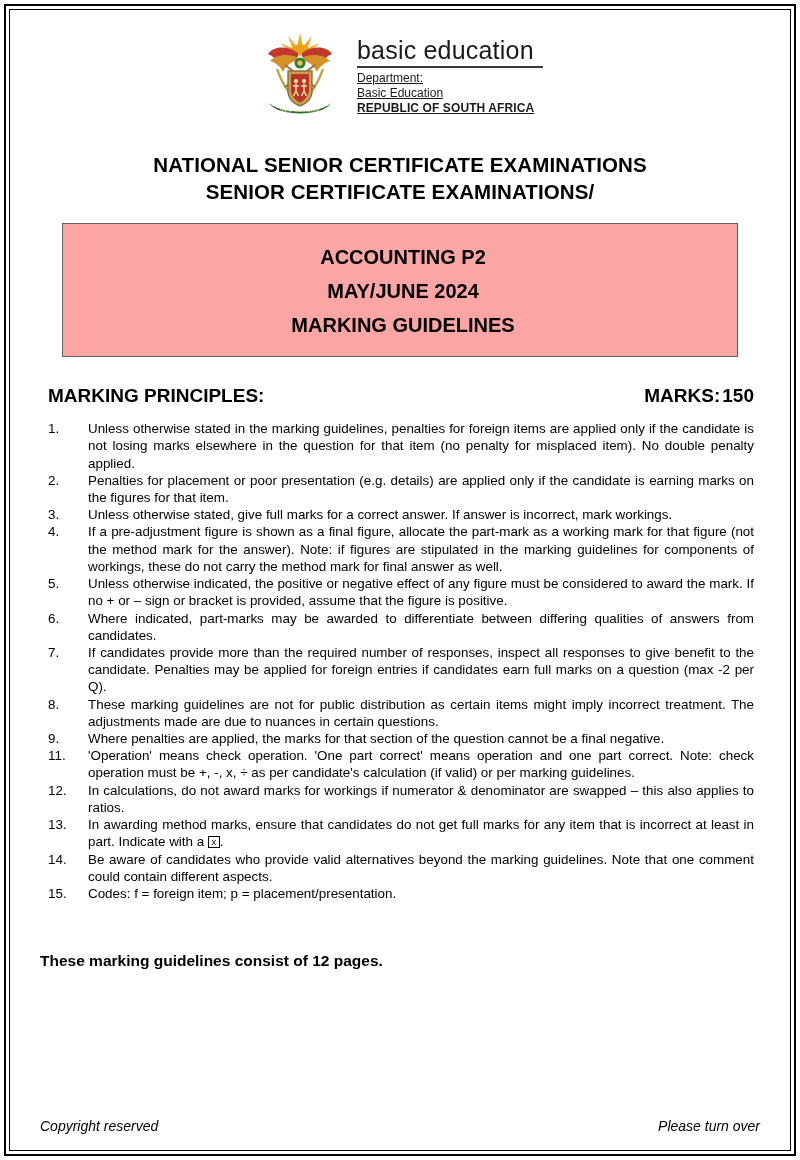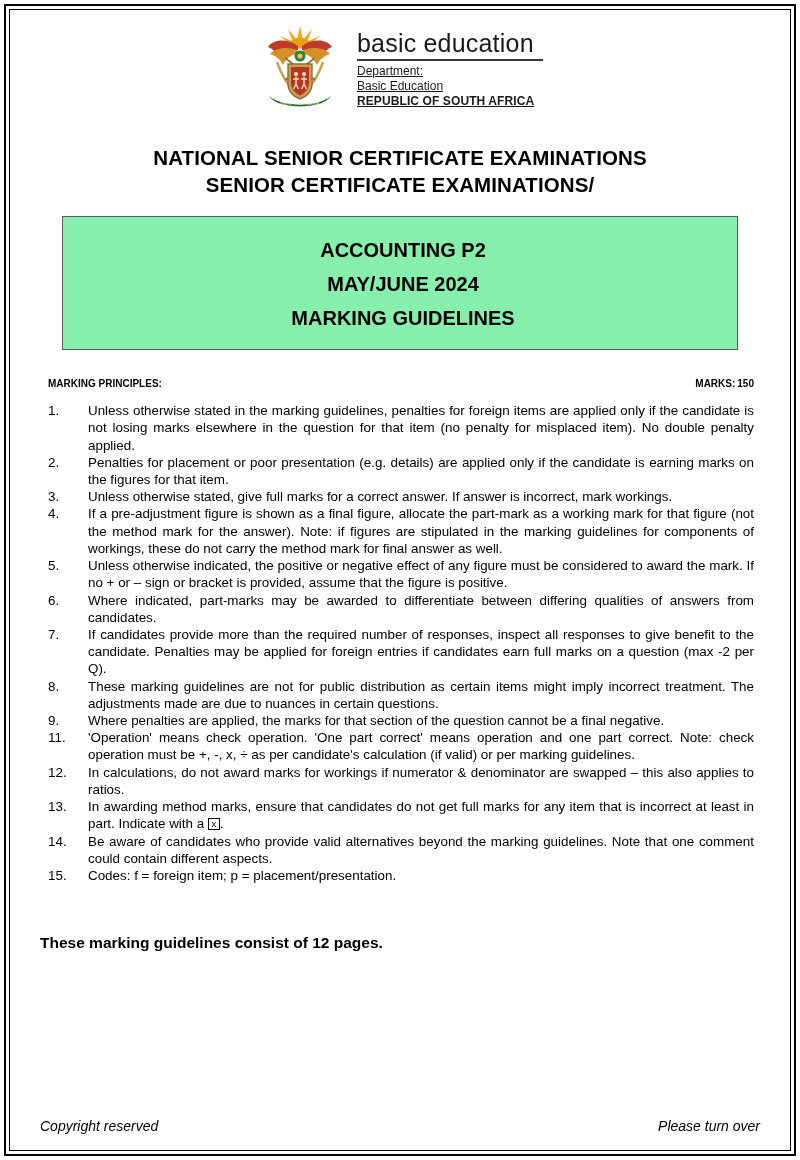--- a/index.html
+++ b/index.html
@@ -43,21 +43,21 @@
     height: 1160px;
     box-sizing: border-box;
     padding: 0 40px;
   }
 
   
   .letterhead {
     display: flex;
     align-items: center;
     justify-content: center;
-    padding-top: 22px;
+    padding-top: 29px;
     gap: 14px;
   }
   .coat-of-arms {
     width: 86px;
     height: 92px;
     flex: 0 0 auto;
   }
   .dept-block {
     padding-top: 4px;
   }
@@ -88,40 +88,40 @@
     font-weight: bold;
     font-size: 20.5px;
     line-height: 1.32;
     margin-top: 30px;
     letter-spacing: .1px;
   }
 
   
   .info-box {
     margin: 18px 22px 0 22px;
-    background: #86efac;
+    background: #fca5a5;
     border: 1px solid #5e5e5e;
     text-align: center;
     font-weight: bold;
     font-size: 20px;
     padding: 16px 0 14px 6px;
     box-sizing: border-box;
   }
   .info-box .line {
     line-height: 1.0;
     padding: 7px 0;
   }
 
   
   .principles-header {
     display: flex;
     justify-content: space-between;
     align-items: baseline;
     font-weight: bold;
-    font-size: 10px;
+    font-size: 19px;
     margin-top: 28px;
     padding: 0 6px 0 8px;
   }
   .marks-value { padding-left: 2px; }
 
   
   .principles-list {
     margin-top: 13px;
     padding: 0 6px 0 8px;
   }

